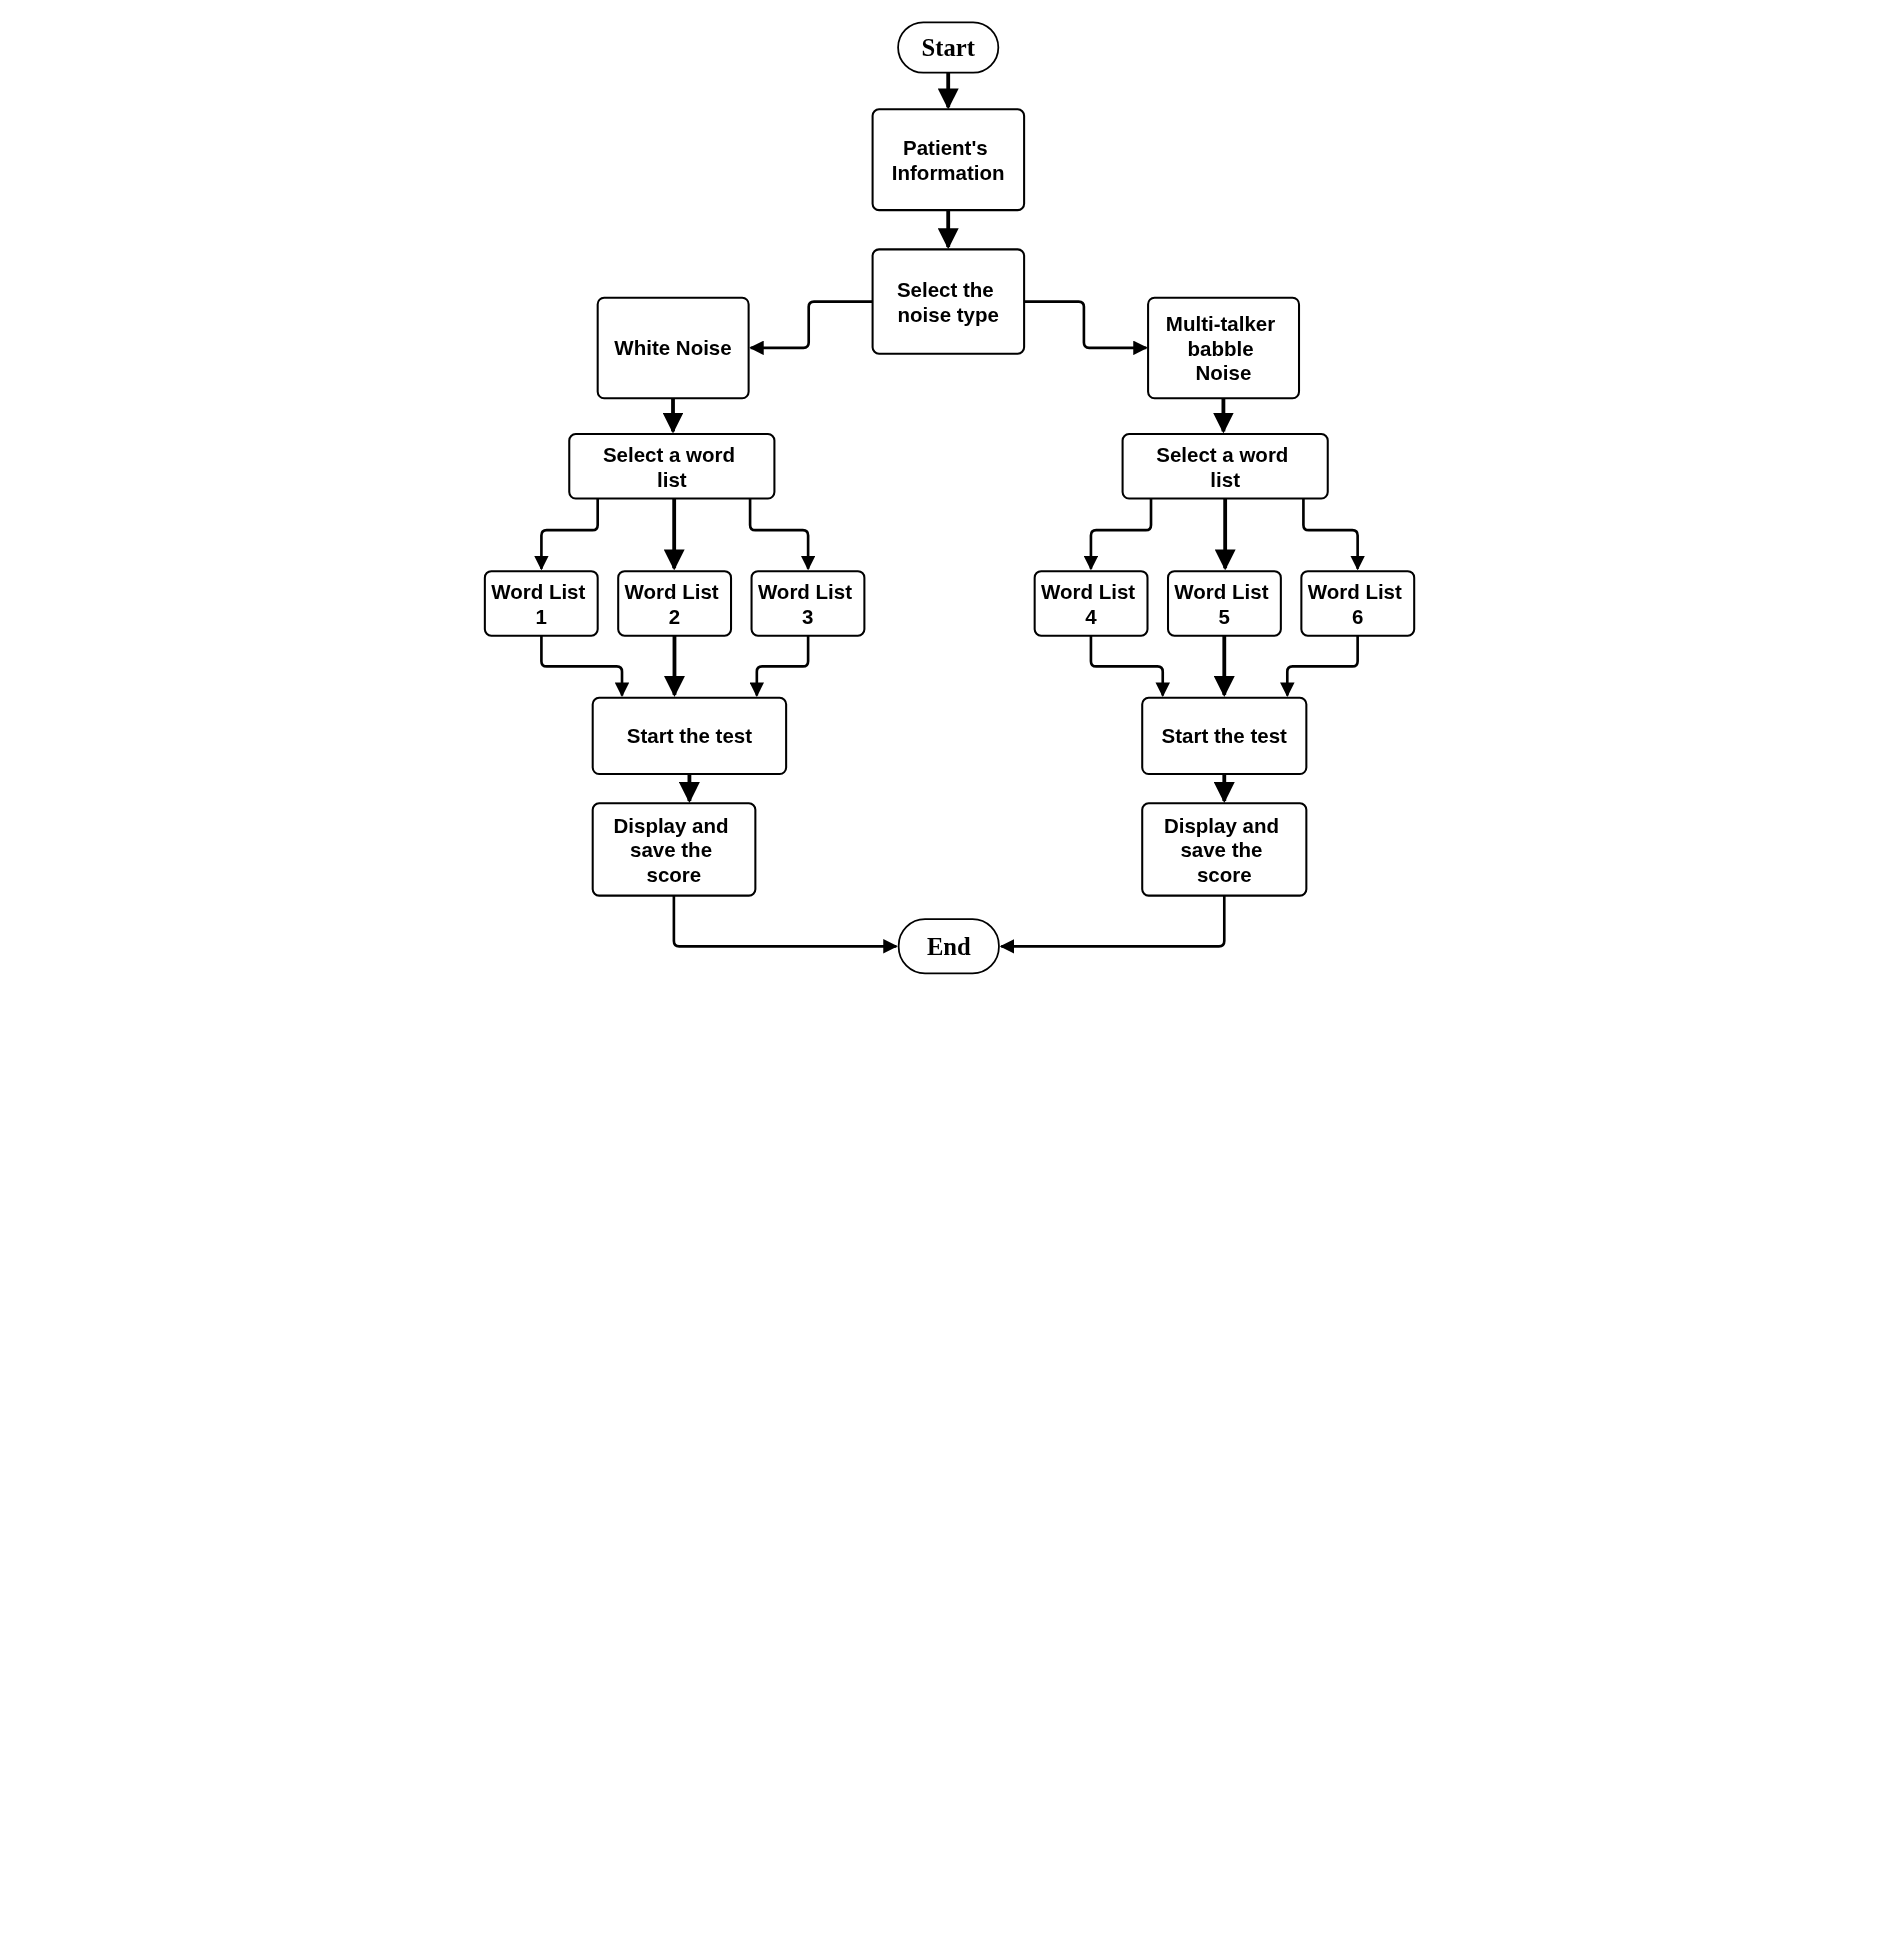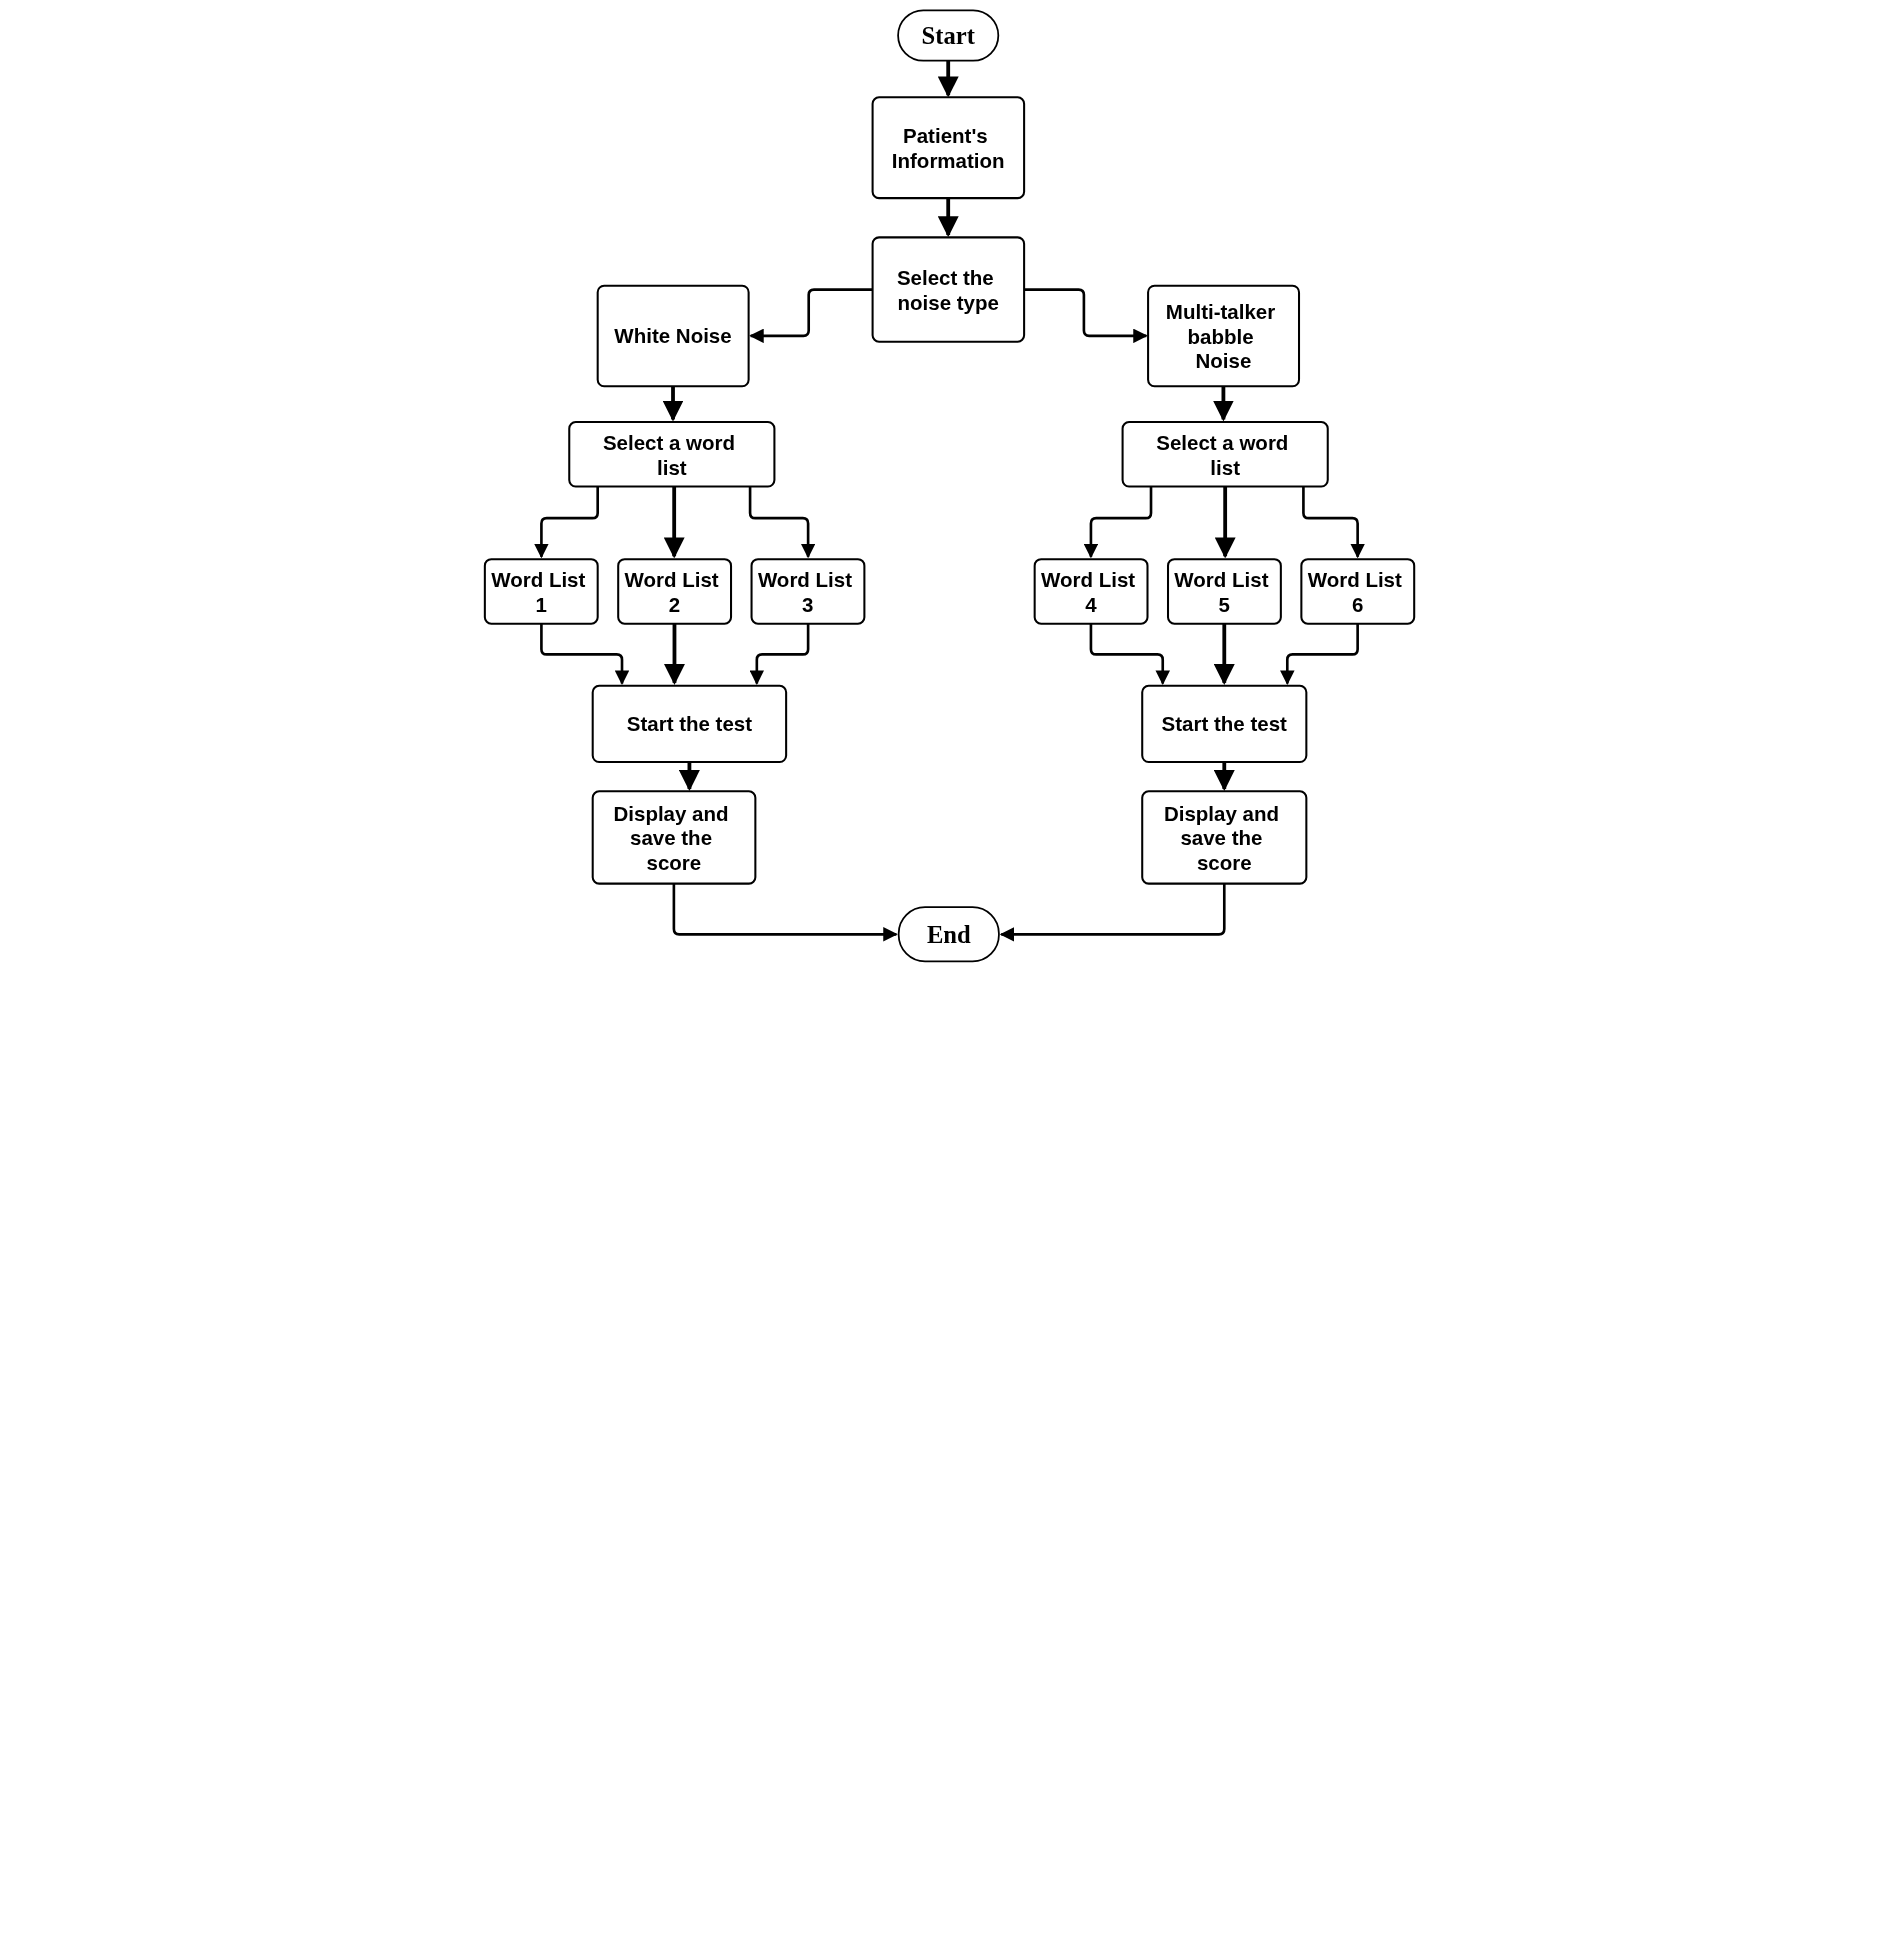--- a/index.html
+++ b/index.html
@@ -1,17 +1,17 @@
 <!DOCTYPE html>
 <html style="font-size:9.4px"><head>
 <meta charset="utf-8">
 <title>Diagram</title>
 <style>
   html, body { margin: 0; padding: 0; background: #ffffff; }
-  .canvas { width: 100%; max-width: 949px; margin: 0 auto; }
+  .canvas { width: 100%; max-width: 949px; margin: 12px auto; }
   svg { display: block; width: 100%; height: auto; background: #ffffff; }
   .node-box {
     fill: #ffffff;
     stroke: #000000;
     stroke-width: 7;
   }
   .terminator { stroke-width: 6; }
   .edge {
     fill: none;
     stroke: #000000;

